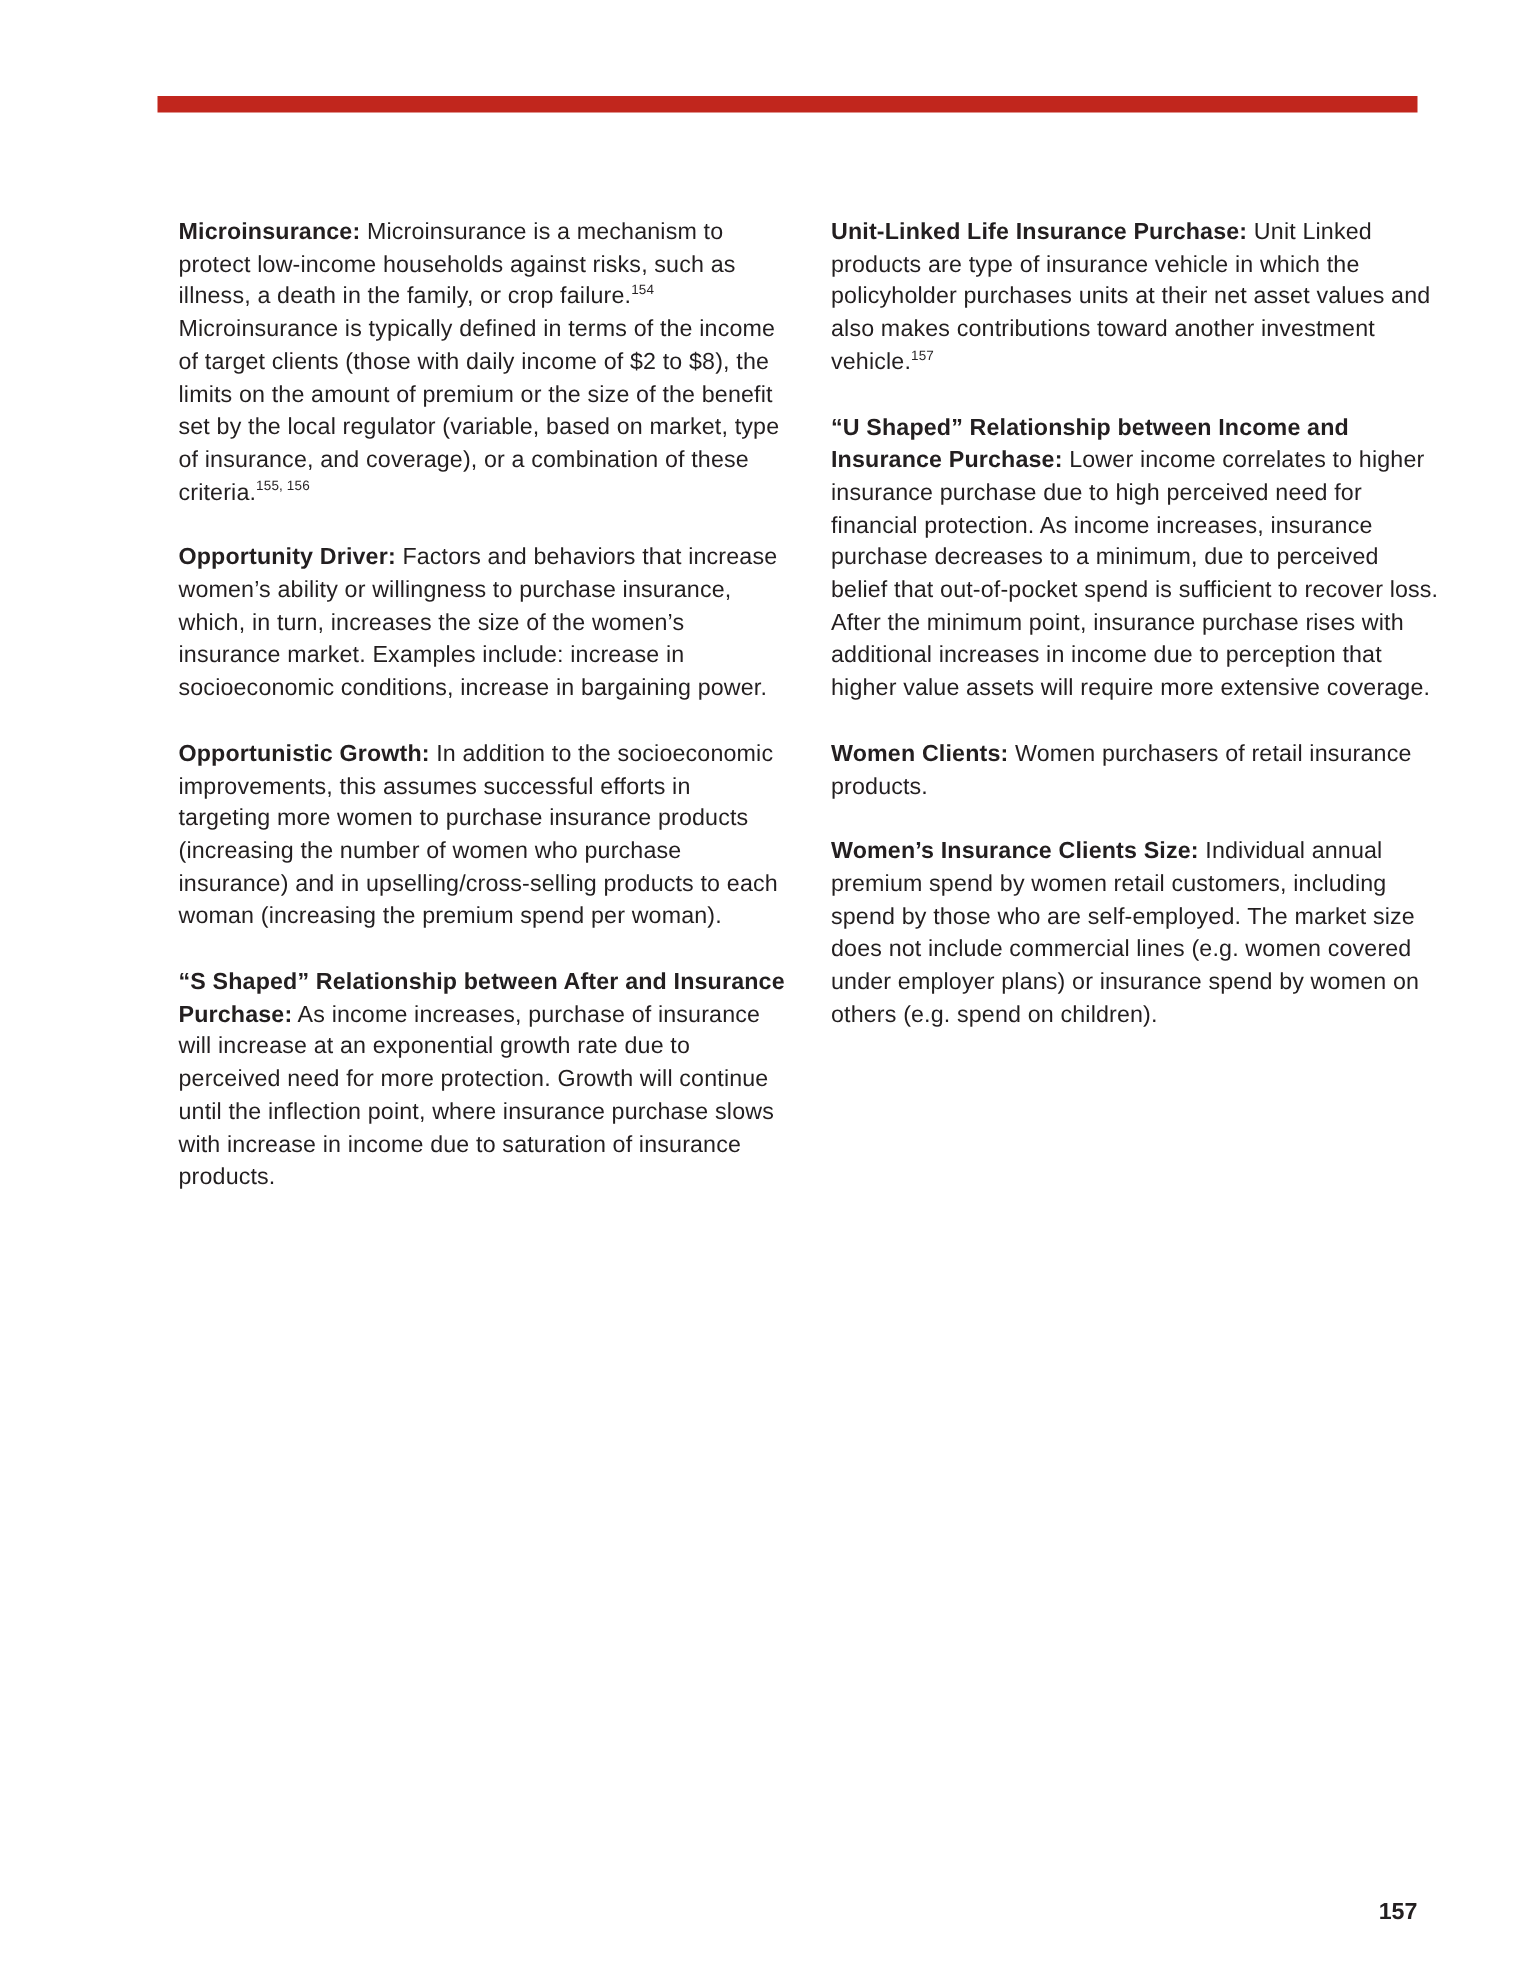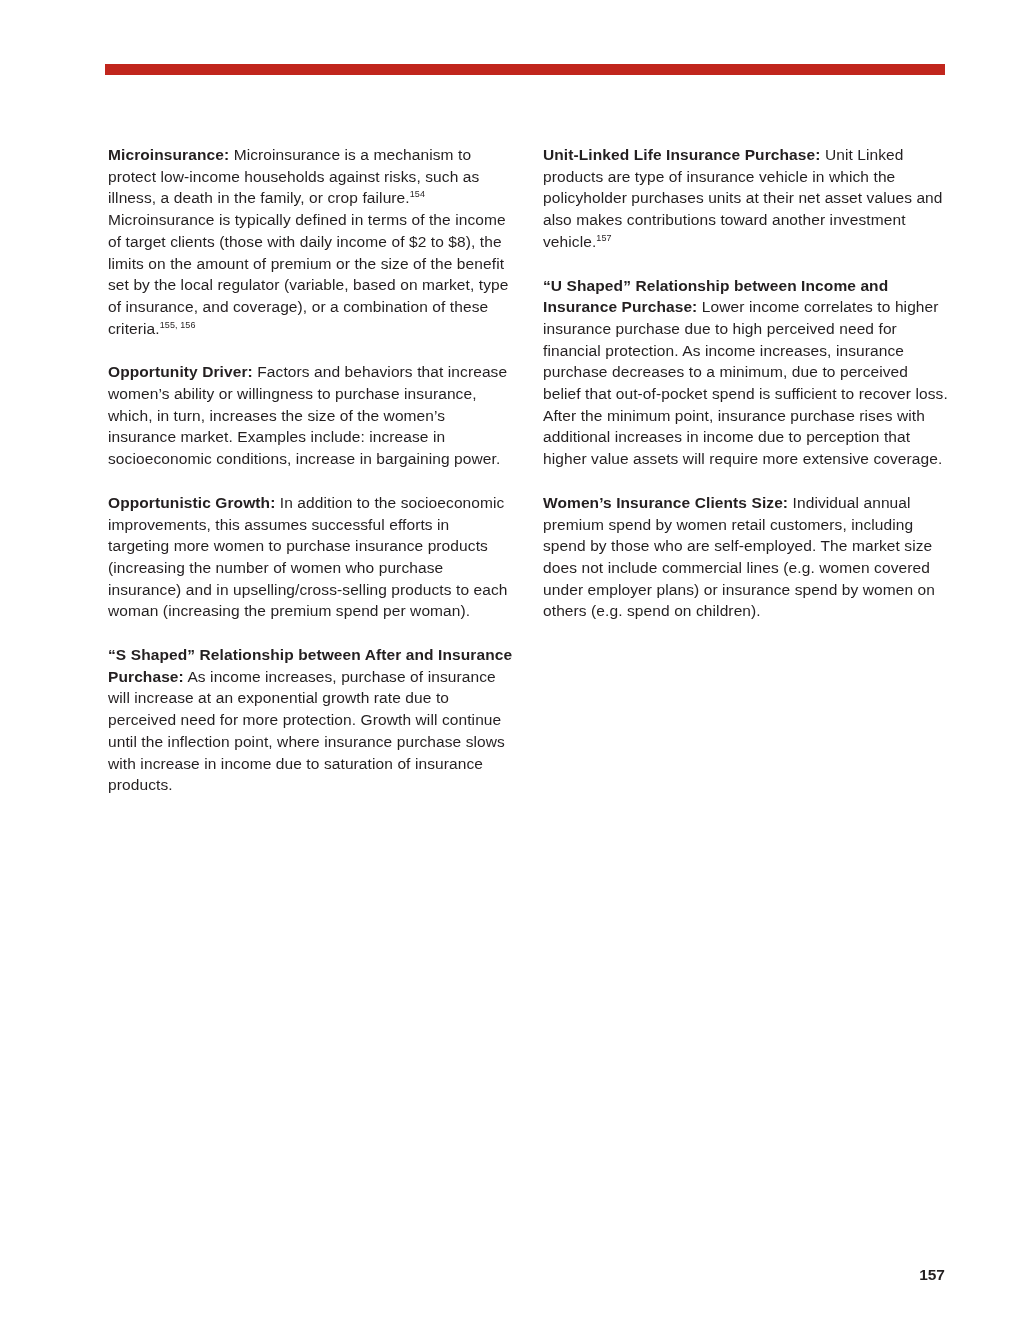--- a/index.html
+++ b/index.html
@@ -19,21 +19,21 @@
   .top-rule {
     position: absolute;
     left: 105px;
     top: 64px;
     width: 840px;
     height: 11px;
     background: #c1261d; 
   }
   .content {
     position: absolute;
-    left: 108px;
+    left: 119px;
     top: 144px;
     width: 840px;
     display: flex;
     gap: 30px;
   }
   .column {
     width: 405px;
     font-size: 15.5px;
     line-height: 21.7px;
     letter-spacing: 0.1px;
@@ -66,17 +66,18 @@
   <div class="content">
     <div class="column" id="col-left">
         <p class="entry"><strong>Microinsurance:</strong><span> Microinsurance is a mechanism to protect low-income households against risks, such as illness, a death in the family, or crop failure.</span><sup>154</sup><span> Microinsurance is typically defined in terms of the income of target clients (those with daily income of $2 to $8), the limits on the amount of premium or the size of the benefit set by the local regulator (variable, based on market, type of insurance, and coverage), or a combination of these criteria.</span><sup>155, 156</sup></p>
         <p class="entry"><strong>Opportunity Driver:</strong><span> Factors and behaviors that increase women’s ability or willingness to purchase insurance, which, in turn, increases the size of the women’s insurance market. Examples include: increase in socioeconomic conditions, increase in bargaining power.</span></p>
         <p class="entry"><strong>Opportunistic Growth:</strong><span> In addition to the socioeconomic improvements, this assumes successful efforts in targeting more women to purchase insurance products (increasing the number of women who purchase insurance) and in upselling/cross-selling products to each woman (increasing the premium spend per woman).</span></p>
         <p class="entry"><strong>“S Shaped” Relationship between After and Insurance Purchase:</strong><span> As income increases, purchase of insurance will increase at an exponential growth rate due to perceived need for more protection. Growth will continue until the inflection point, where insurance purchase slows with increase in income due to saturation of insurance products.</span></p>
       </div>
     <div class="column" id="col-right">
         <p class="entry"><strong>Unit-Linked Life Insurance Purchase:</strong><span> Unit Linked products are type of insurance vehicle in which the policyholder purchases units at their net asset values and also makes contributions toward another investment vehicle.</span><sup>157</sup></p>
         <p class="entry"><strong>“U Shaped” Relationship between Income and Insurance Purchase:</strong><span> Lower income correlates to higher insurance purchase due to high perceived need for financial protection. As income increases, insurance purchase decreases to a minimum, due to perceived belief that out-of-pocket spend is sufficient to recover loss. After the minimum point, insurance purchase rises with additional increases in income due to perception that higher value assets will require more extensive coverage.</span></p>
+        <p class="entry"><strong>Women Clients:</strong><span> Women purchasers of retail insurance products.</span></p>
         <p class="entry"><strong>Women’s Insurance Clients Size:</strong><span> Individual annual premium spend by women retail customers, including spend by those who are self-employed. The market size does not include commercial lines (e.g. women covered under employer plans) or insurance spend by women on others (e.g. spend on children).</span></p>
       </div>
   </div>
   <div class="page-number">157</div>
 </div>
 
 </body></html>

